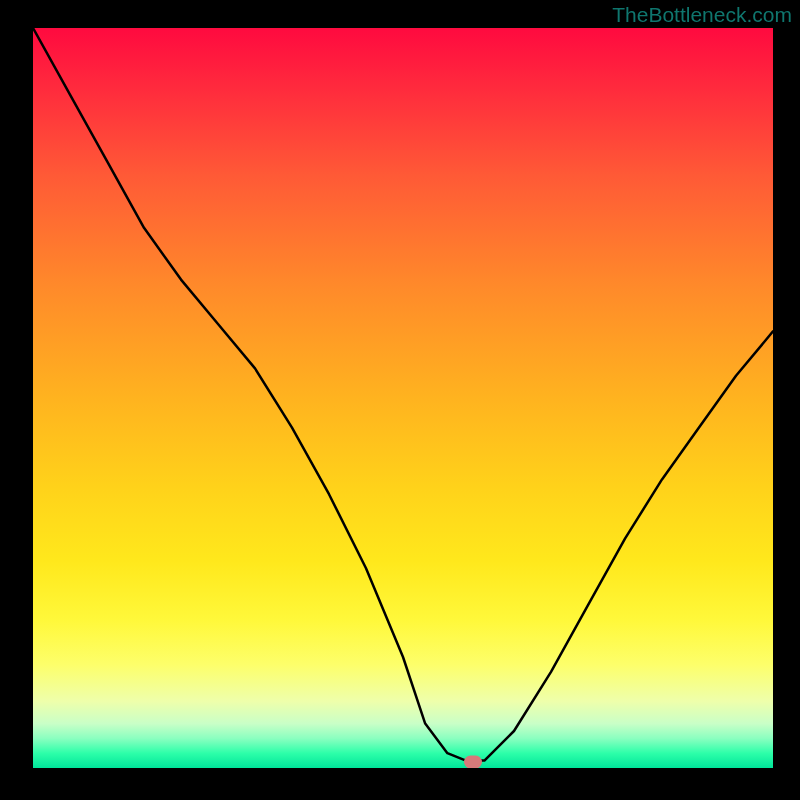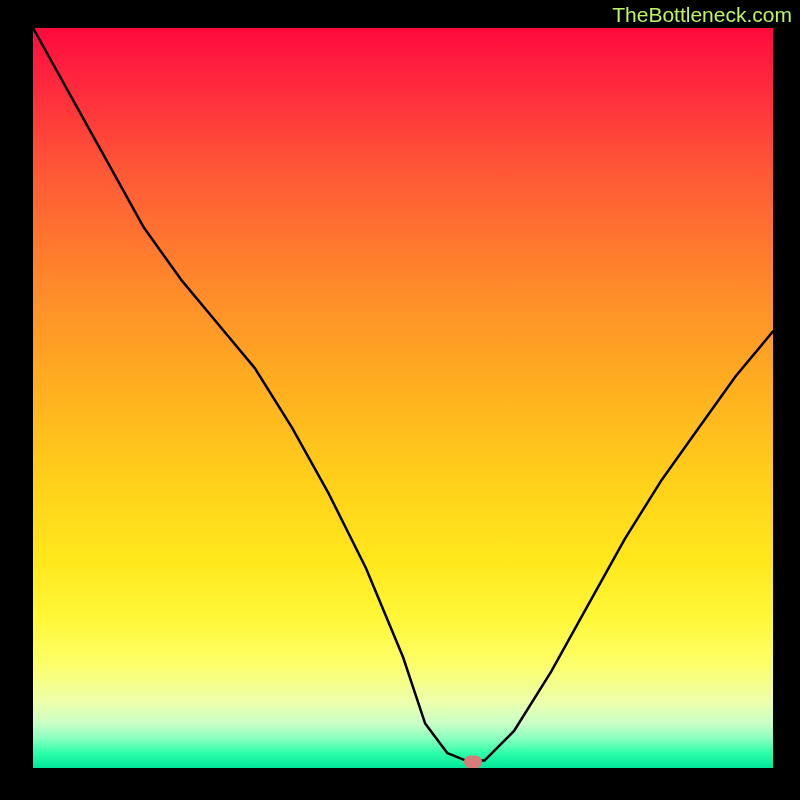--- a/index.html
+++ b/index.html
@@ -8,21 +8,21 @@
     height: 800px;
     background: #000;
     position: relative;
     font-family: Arial, sans-serif;
     overflow: hidden;
   }
   .watermark {
     position: absolute;
     top: 3px;
     right: 8px;
-    color: #bef264;
+    color: #0f766e;
     font-size: 21px;
     font-weight: 500;
     z-index: 10;
   }
   .plot-area {
     position: absolute;
     left: 33px;
     top: 28px;
     width: 740px;
     height: 740px;

